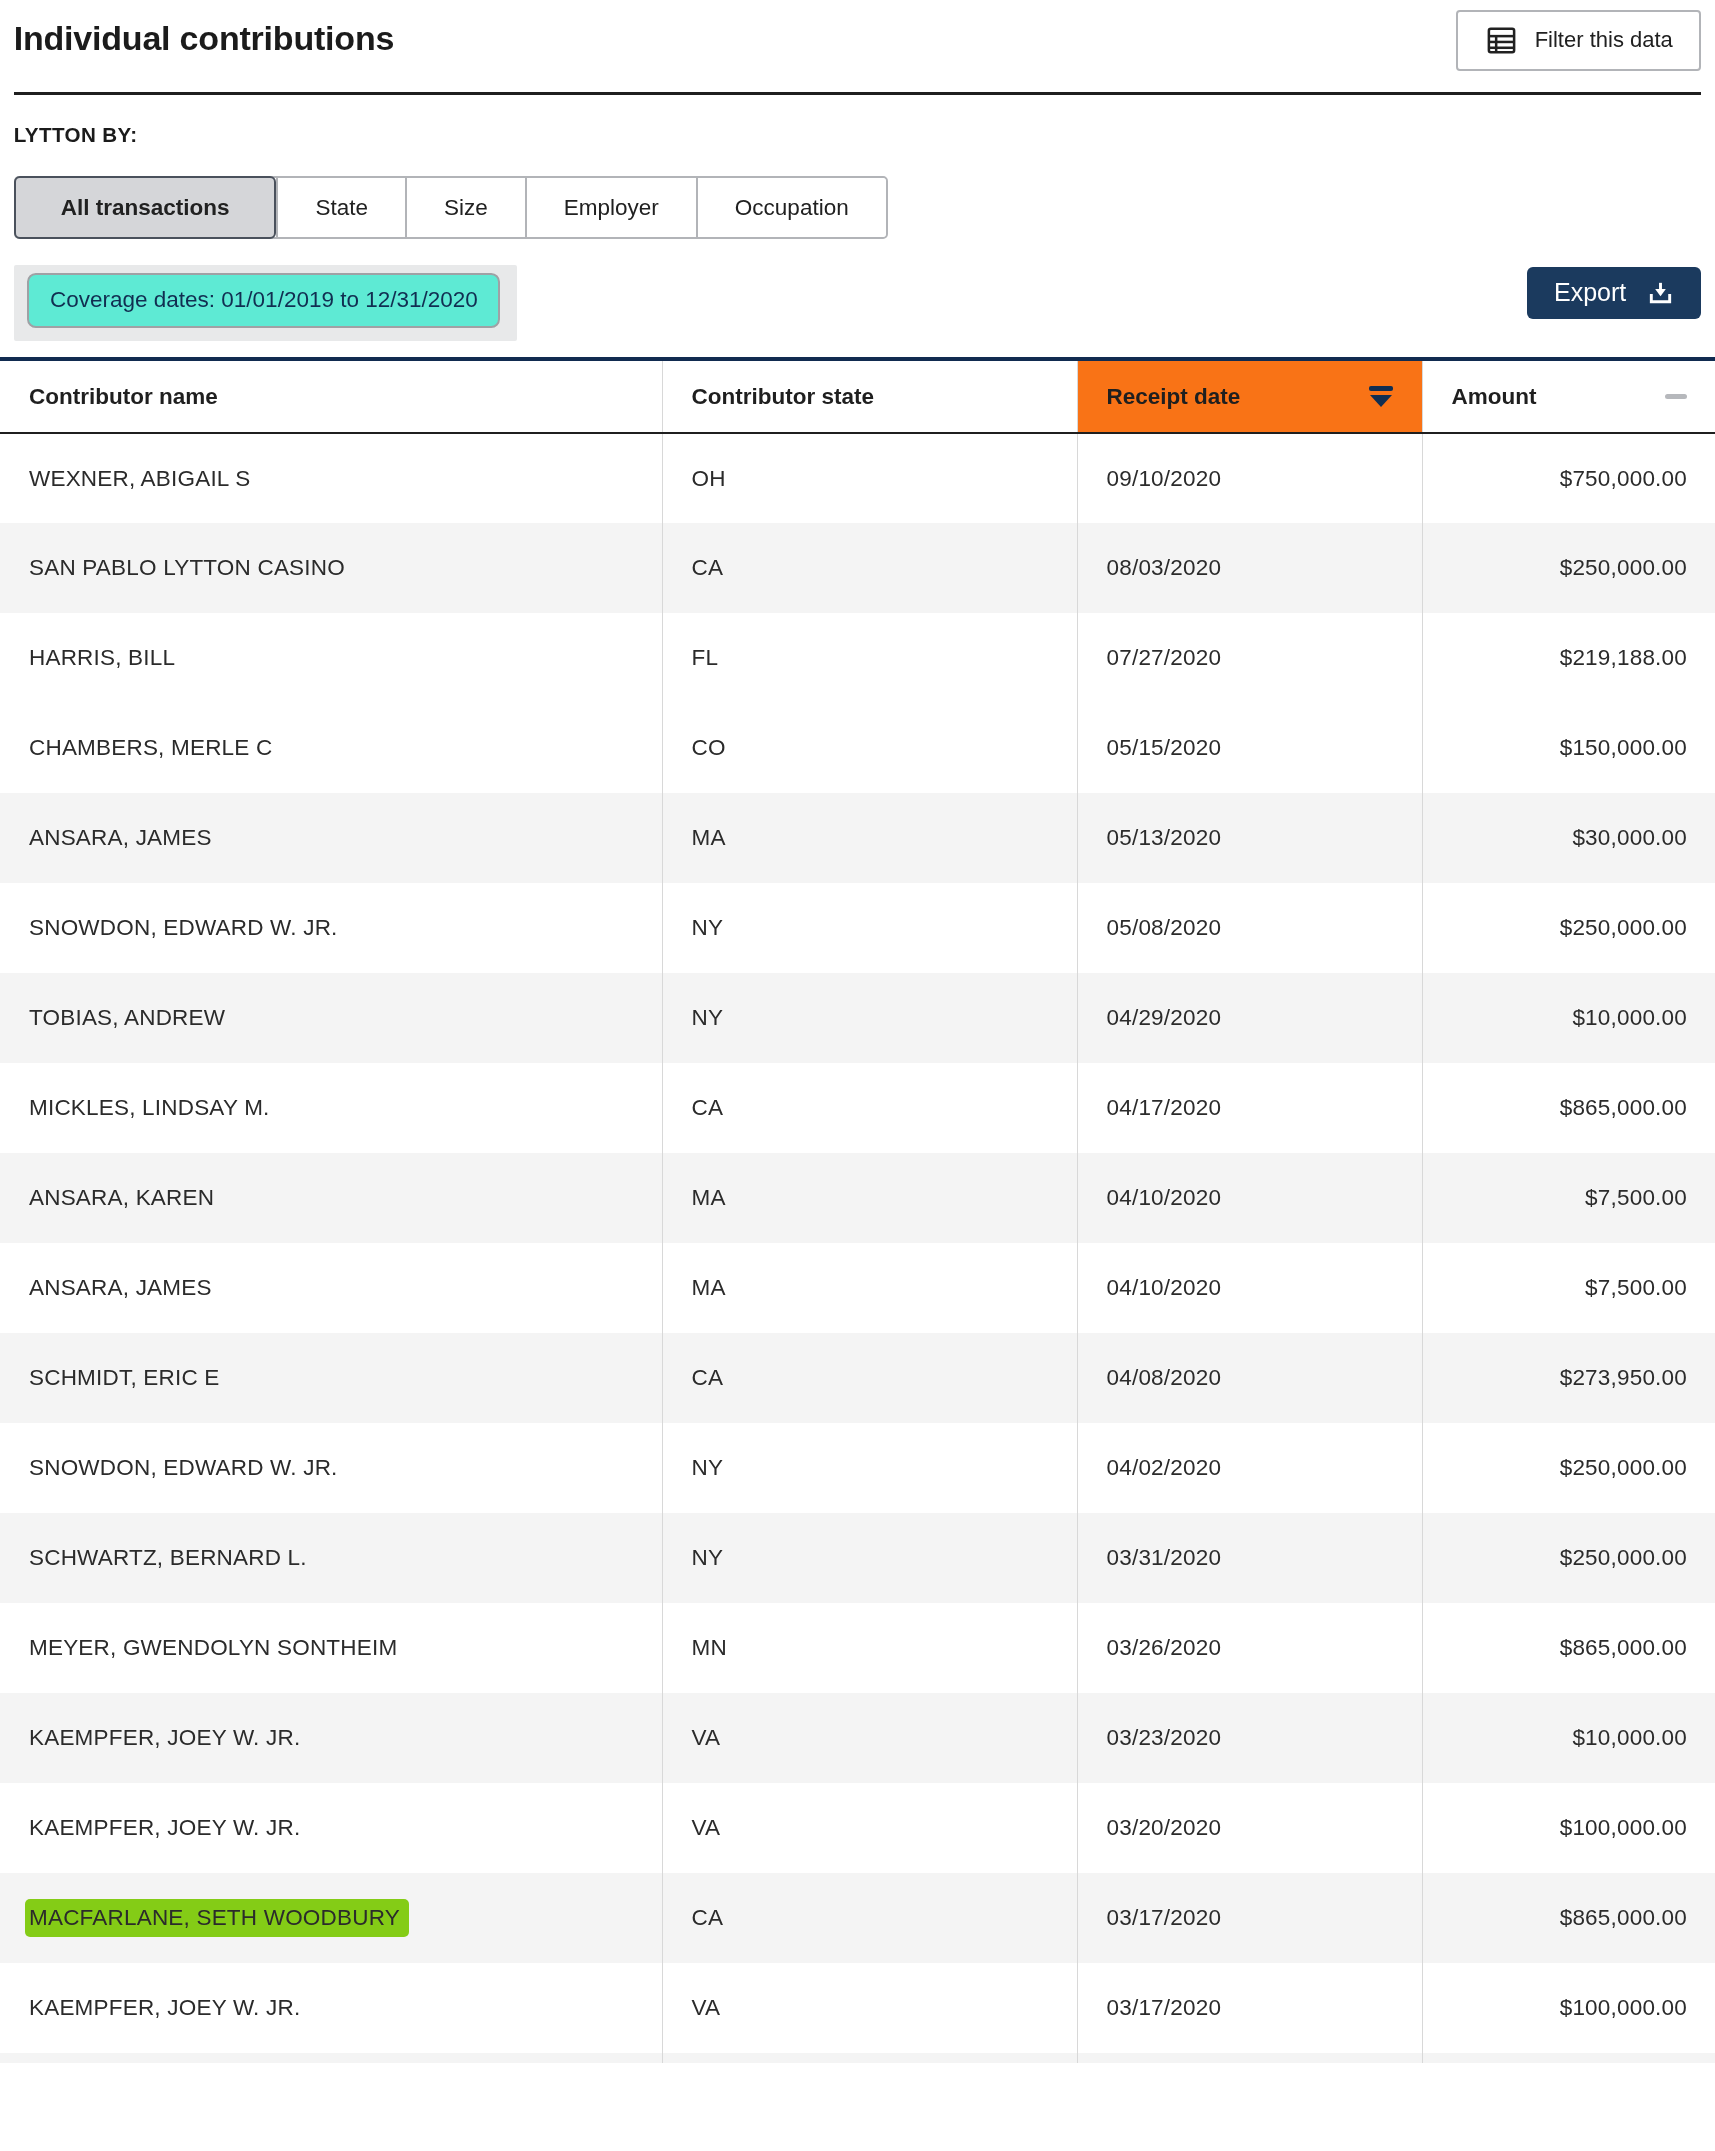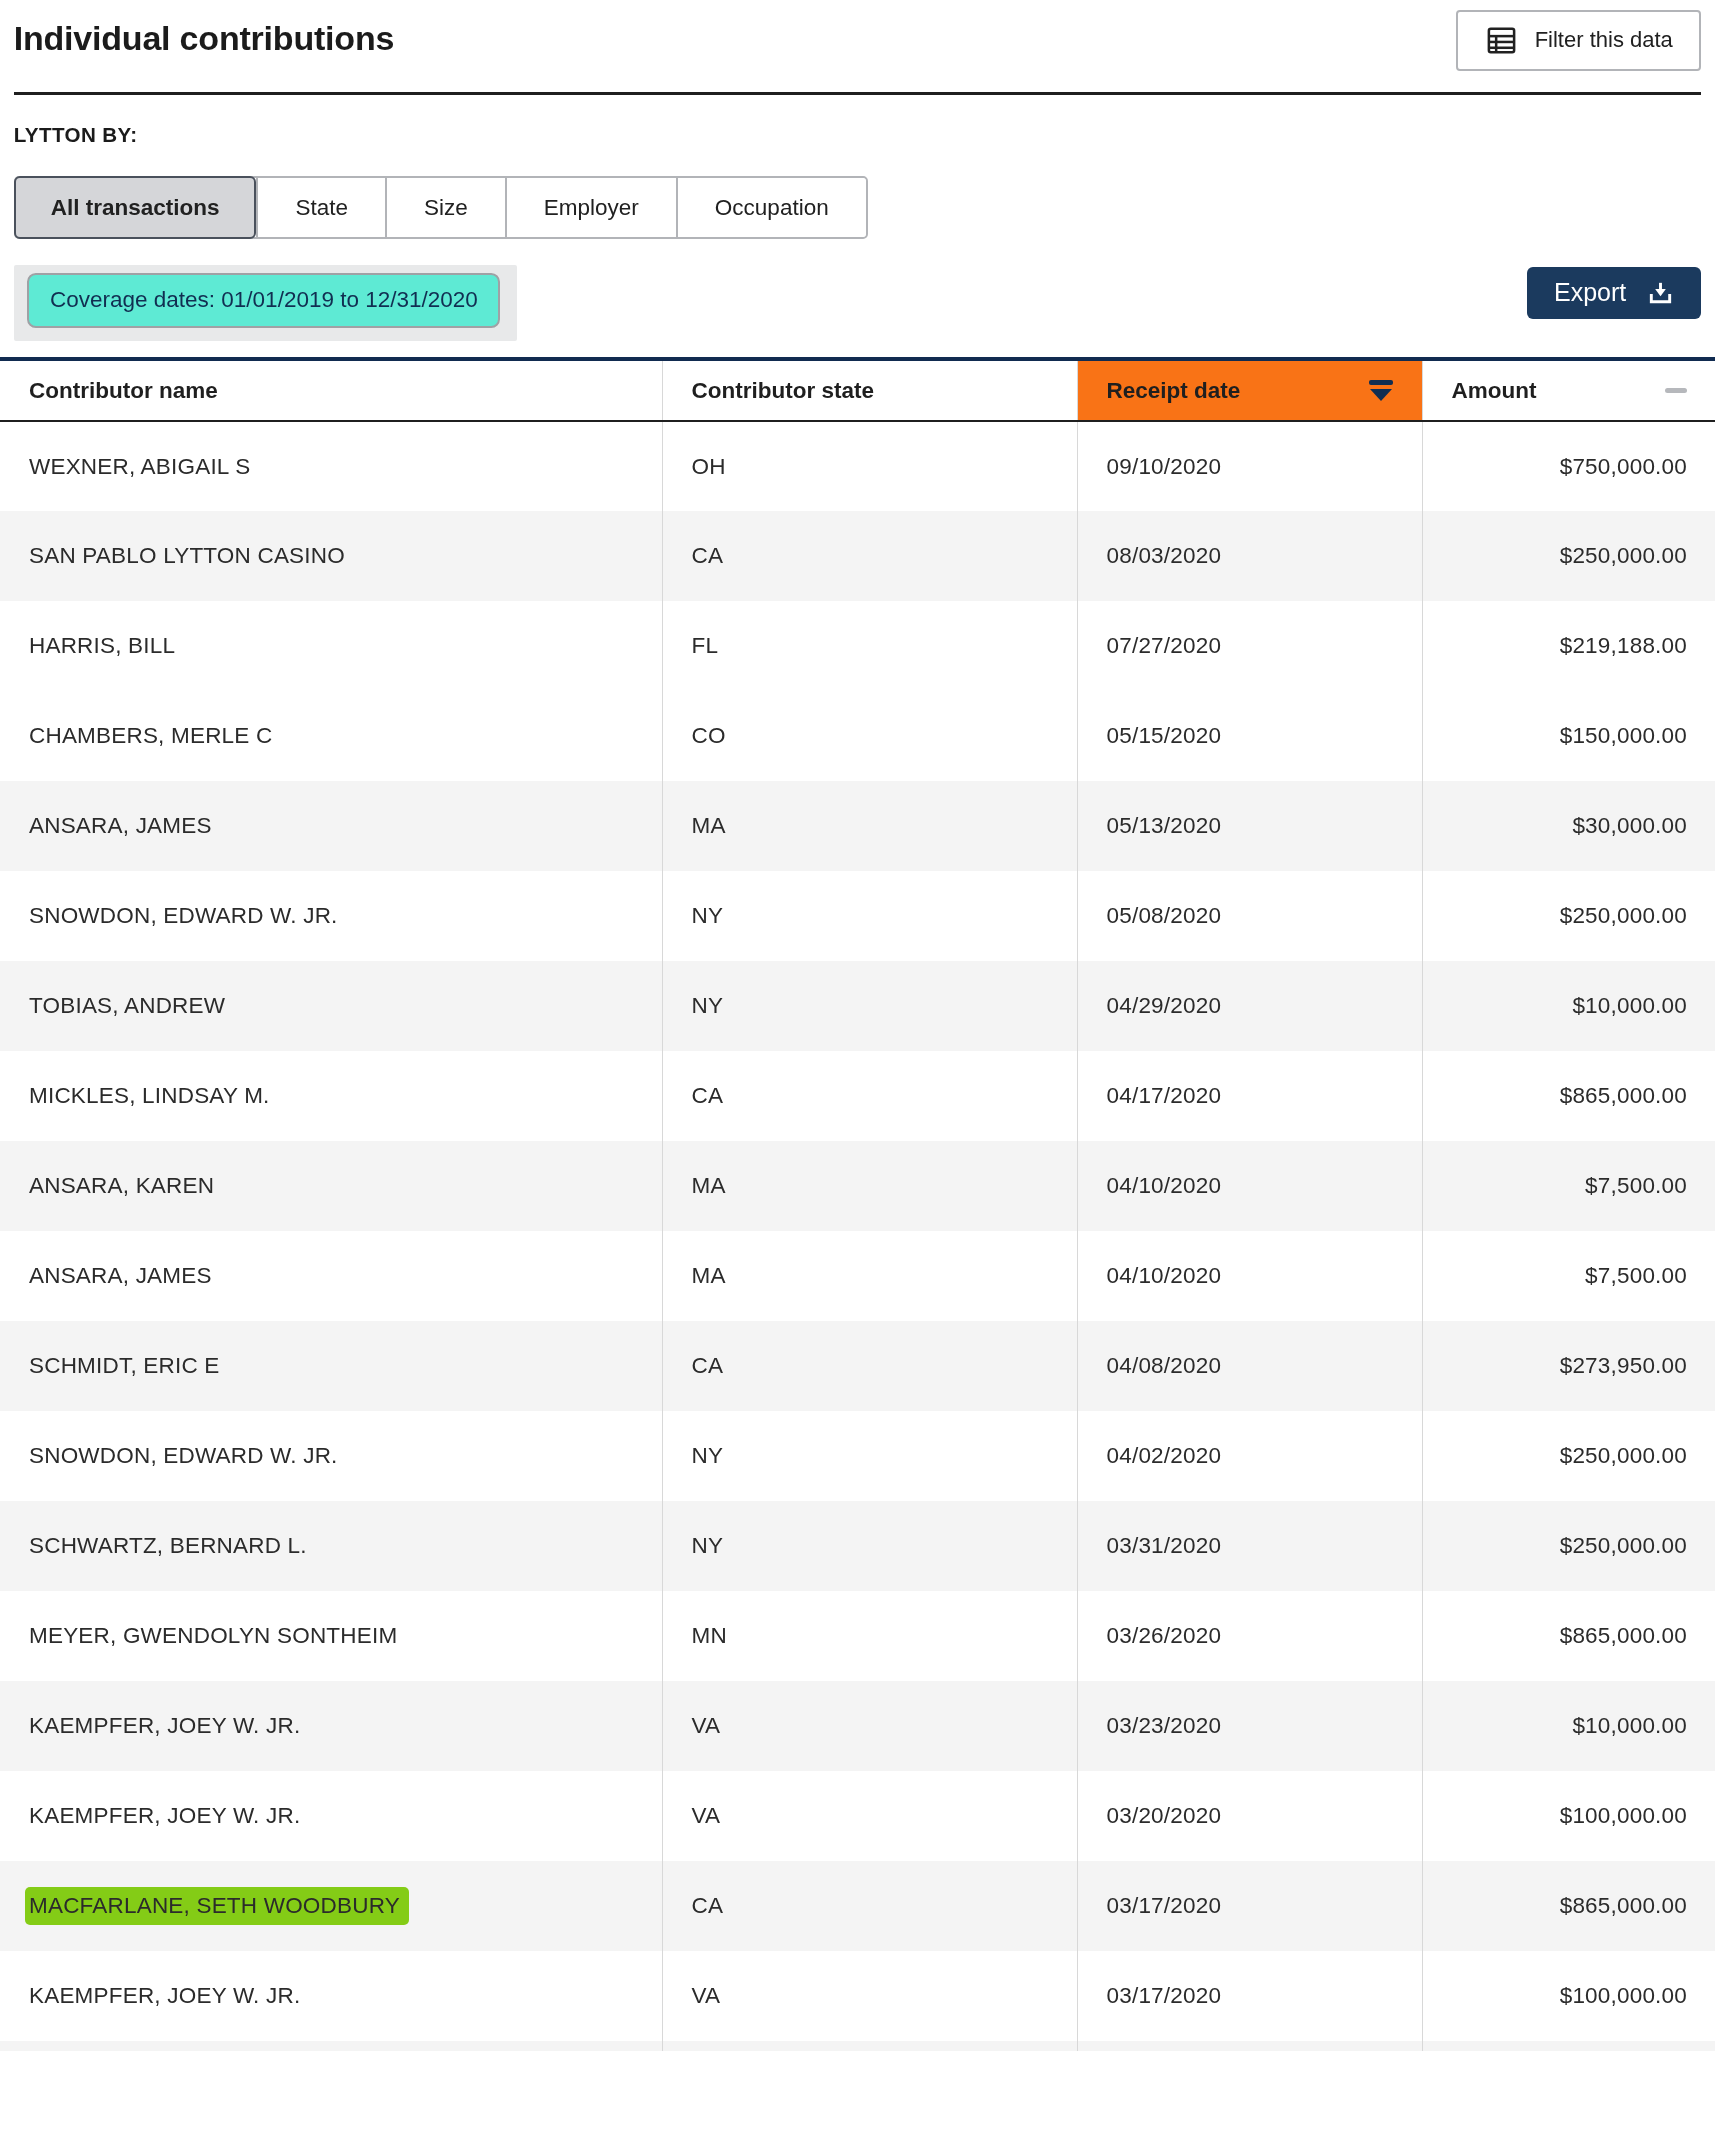--- a/index.html
+++ b/index.html
@@ -45,21 +45,21 @@
     font-family:inherit;font-size:22.5px;color:#212121;
     border-left:2px solid #b2b4b8;
   }
   .tab:first-child{border-left:none;border-radius:3.9px 0 0 3.9px;}
   .tab:last-child{border-radius:0 3.9px 3.9px 0;}
   .tab.active{
     position:relative;z-index:2;
     margin:-2px 0 -2px -2px;
     border:2.9px solid #4a515c;border-radius:5.9px;
     background:#d5d6d9;font-weight:700;
-    padding:0 35px;
+    padding:0 45px;
   }
   
   .controls-row{
     display:flex;justify-content:space-between;align-items:flex-start;
     margin:25.5px 13.7px 0 13.7px;
   }
   .coverage-tag-outer{
     background:#e8e9ea;padding:8.8px 16.7px 12.7px 13.7px;border-radius:2px;
   }
   .coverage-tag{
@@ -74,21 +74,21 @@
     background:#1b3a5e;border:none;border-radius:5.9px;
     font-family:inherit;font-size:25px;color:#fff;cursor:pointer;
   }
   .export-btn svg{display:block;}
   
   .table-wrap{margin-top:16.7px;border-top:4.9px solid #112b50;}
   table.data{
     width:1715px;table-layout:fixed;border-collapse:collapse;
   }
   table.data th{
-    height:60px;padding:0 29px;box-sizing:border-box;
+    height:72px;padding:0 29px;box-sizing:border-box;
     text-align:left;vertical-align:middle;
     font-size:22.5px;font-weight:700;color:#1f1f1f;
     border-bottom:2.9px solid #1f1f1f;
   }
   table.data th.sep, table.data td.sep{border-left:1px solid #d8d8d8;}
   th.sorted-col{background:#f97316;}
   .th-flex{display:flex;align-items:center;justify-content:space-between;}
   .sort-icon{display:flex;flex-direction:column;align-items:center;gap:3.9px;width:23.5px;}
   .sort-icon .bar{width:23.5px;height:4.9px;border-radius:2px;background:#112e51;}
   .sort-icon .tri{width:0;height:0;border-left:11.8px solid transparent;border-right:11.8px solid transparent;border-top:12.7px solid #112e51;}

